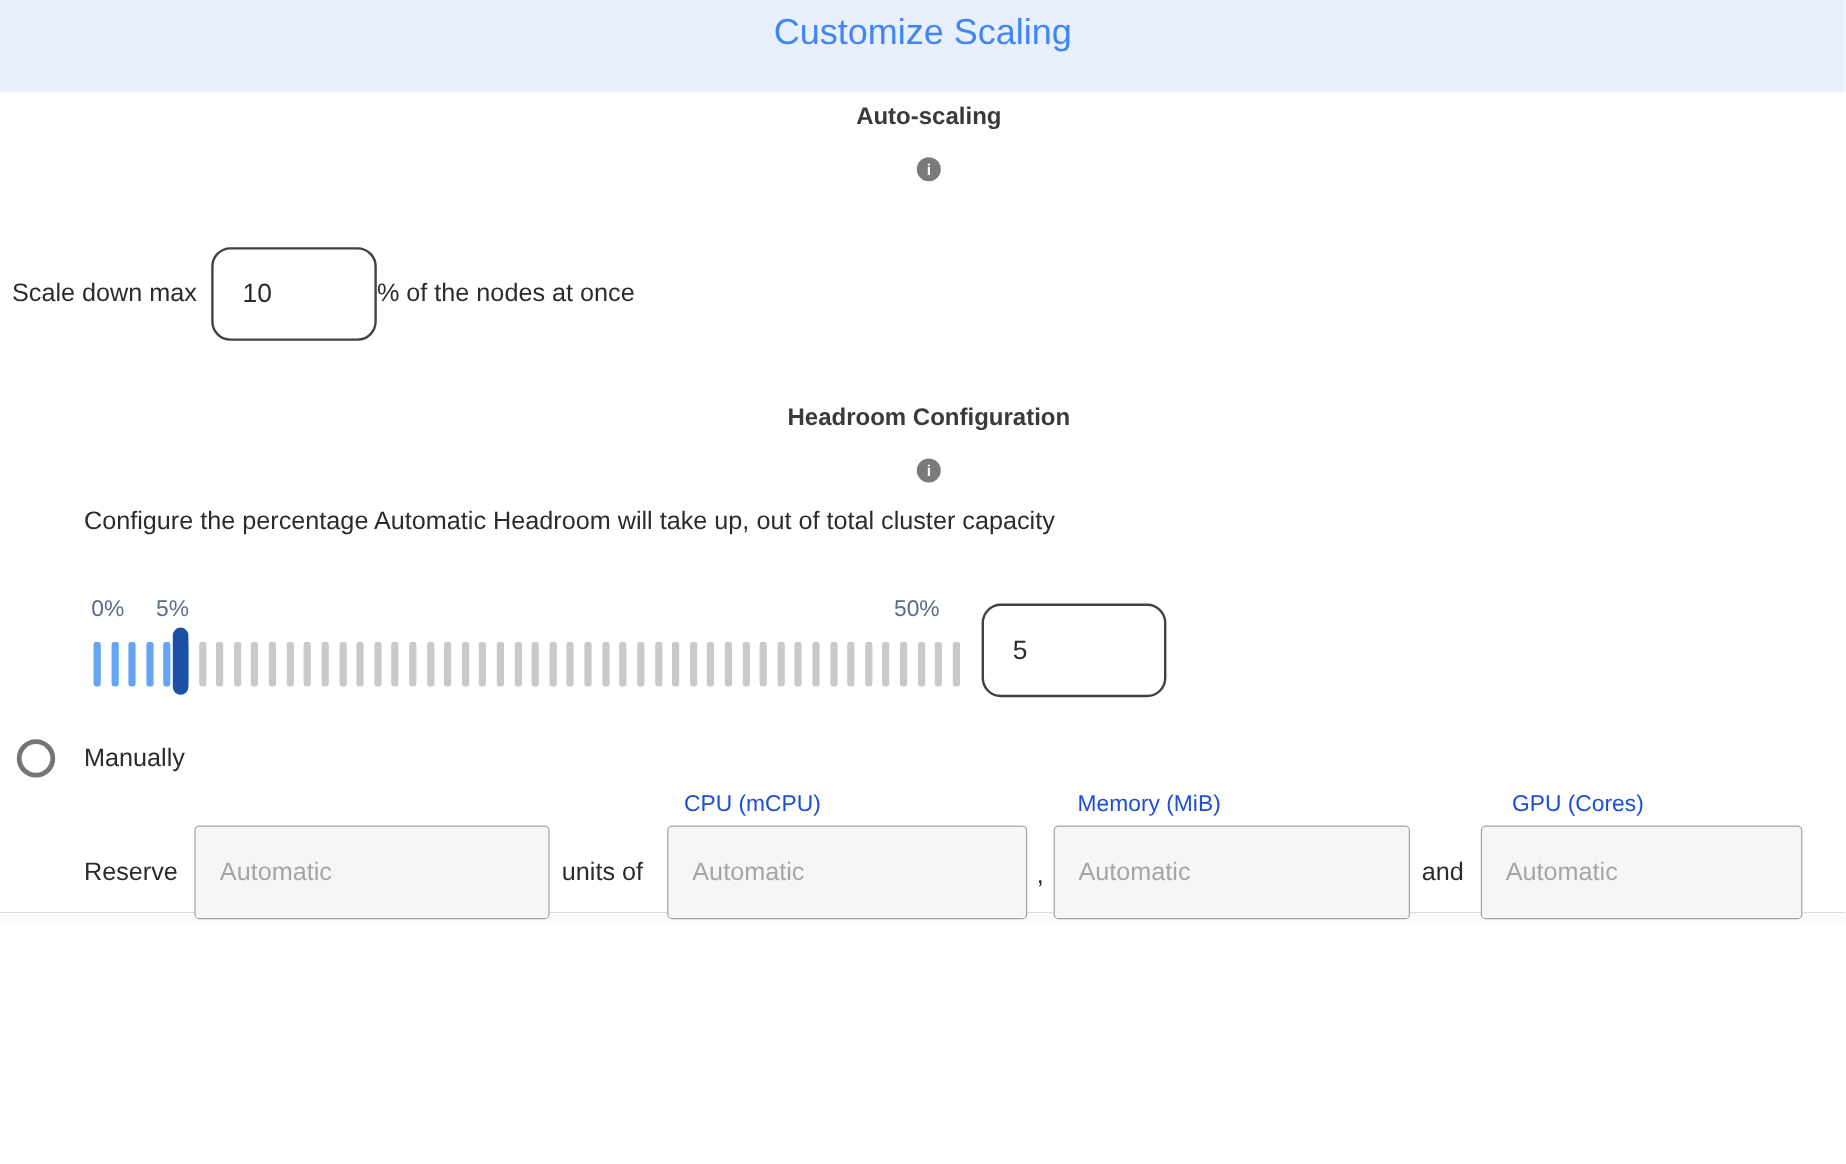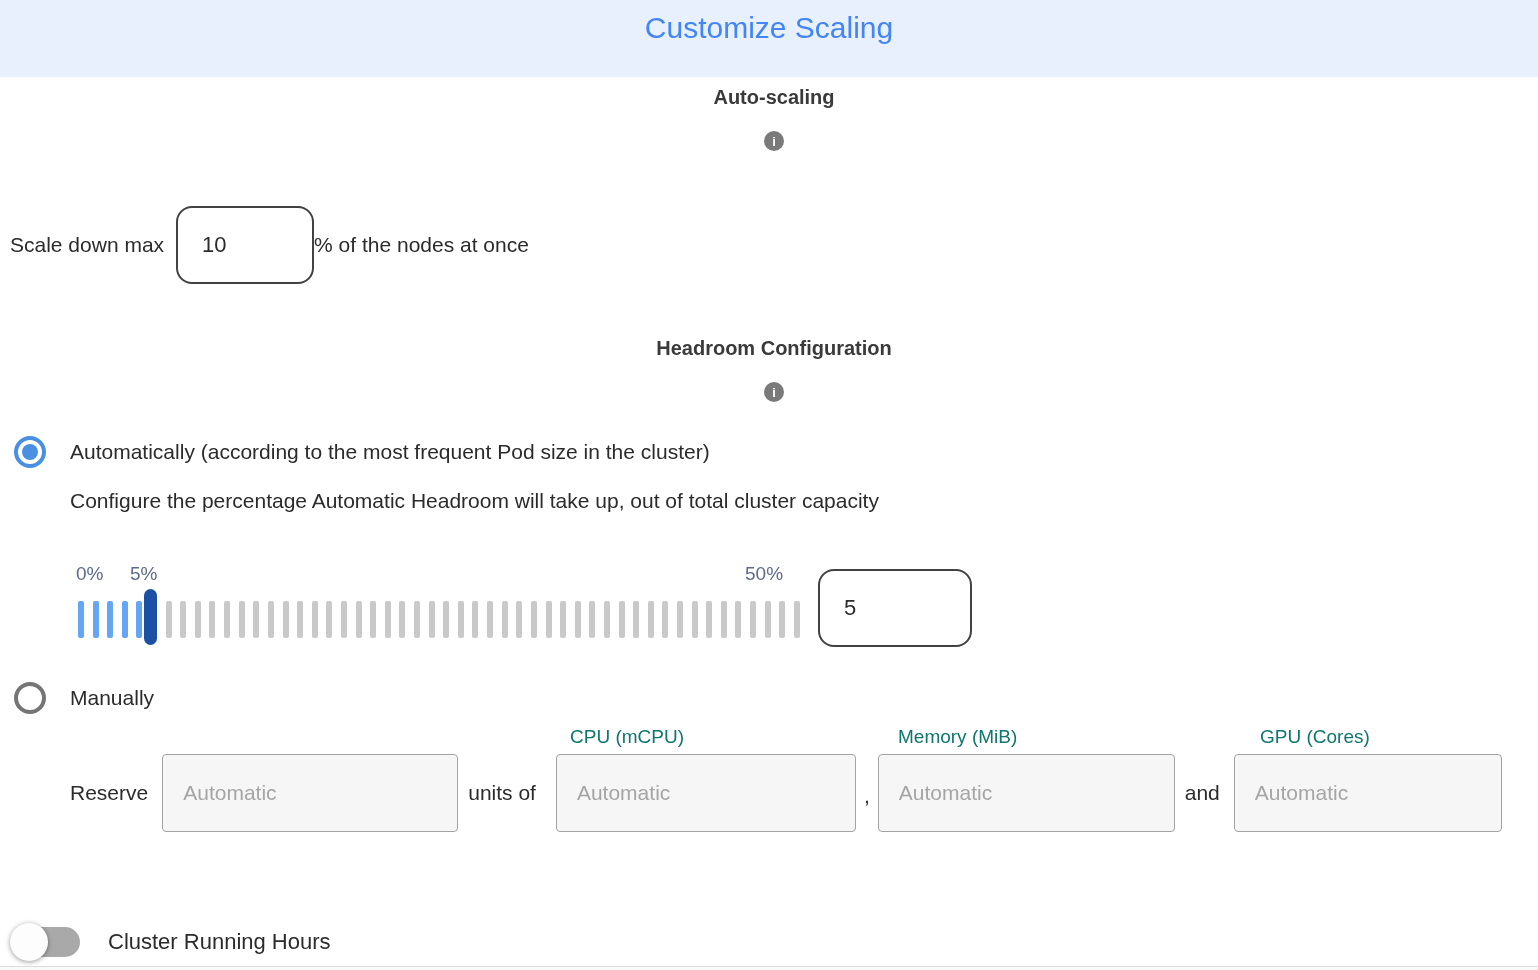--- a/index.html
+++ b/index.html
@@ -123,21 +123,21 @@
     top: -12px;
     width: 13px; height: 56px;
     border-radius: 7px;
     background: #1b50a4;
     z-index: 2;
     cursor: grab;
   }
   .headroom-value { position: absolute; left: 808px; top: 6px; width: 154px; }
 
   
-  .col-headers { position: relative; margin-top: 12px; height: 24px; font-size: 19px; color: #0f766e; }
+  .col-headers { position: relative; margin-top: 12px; height: 24px; font-size: 19px; color: #1d4ed8; }
   .col-headers span { position: absolute; top: 0; }
   .ch-cpu { left: 560px; } .ch-mem { left: 888px; } .ch-gpu { left: 1250px; }
 
   
   .reserve-row { margin-top: 14px; display: flex; align-items: center; height: 58px; font-size: 21px; }
   .reserve-row .prefix { margin-left: 60px; }
   .dis-input {
     height: 78px;
     border: 1px solid #a3a3a3;
     border-radius: 4px;
@@ -198,26 +198,20 @@
     <span class="lbl">Scale down max</span>
     <input class="num-input" type="text" value="10" style="">
     <span class="suffix">% of the nodes at once</span>
   </div>
 
   <div class="section-label headroom-label">
     <span>Headroom Configuration</span>
     <span class="info-icon">i</span>
   </div>
 
-  <div class="radio-row auto">
-    <div class="radio">
-        <div class="dot"></div>
-      </div>
-    <span class="lbl">Automatically (according to the most frequent Pod size in the cluster)</span>
-  </div>
 
   <div class="desc">Configure the percentage Automatic Headroom will take up, out of total cluster capacity</div>
 
   <div class="slider-area">
     <span class="slider-label sl-0">0%</span>
     <span class="slider-label sl-5">5%</span>
     <span class="slider-label sl-50">50%</span>
     <div class="ticks" id="slider-ticks">
       <div class="slider-handle" id="slider-handle" style="left: calc(10% - 6.5px);"></div>
     <div class="tick active"></div>
@@ -289,24 +283,17 @@
     <span class="prefix">Reserve</span>
     <input class="dis-input in-reserve" type="text" disabled="" placeholder="Automatic" style="">
     <span class="sep-units">units of</span>
     <input class="dis-input in-cpu" type="text" disabled="" placeholder="Automatic" style="">
     <span class="sep-comma">,</span>
     <input class="dis-input in-mem" type="text" disabled="" placeholder="Automatic" style="">
     <span class="sep-and">and</span>
     <input class="dis-input in-gpu" type="text" disabled="" placeholder="Automatic" style="">
   </div>
 
-  <div class="toggle-row">
-    <div class="switch">
-      <div class="track"></div>
-      <div class="knob"></div>
-    </div>
-    <span class="lbl">Cluster Running Hours</span>
-  </div>
 
 </div>
 
 <div class="bottom-divider"></div>
 <div class="bottom-strip"></div>
 
 </body></html>

